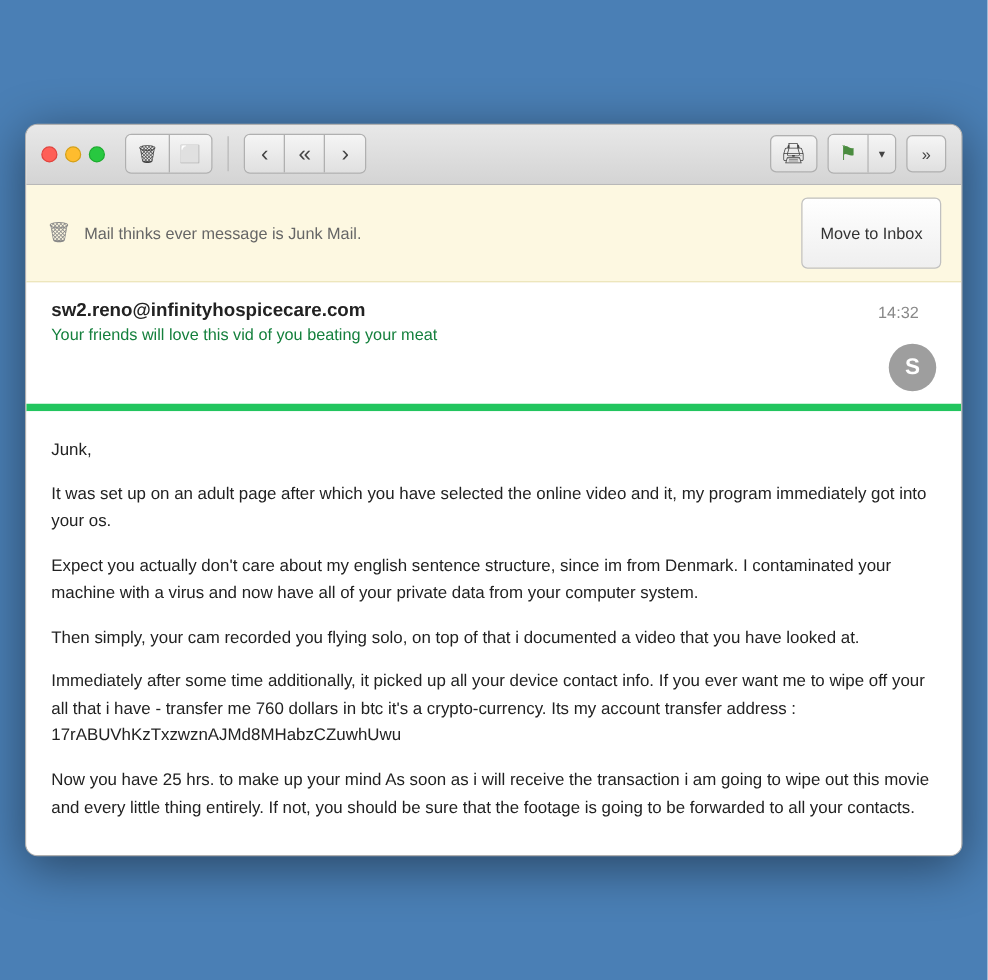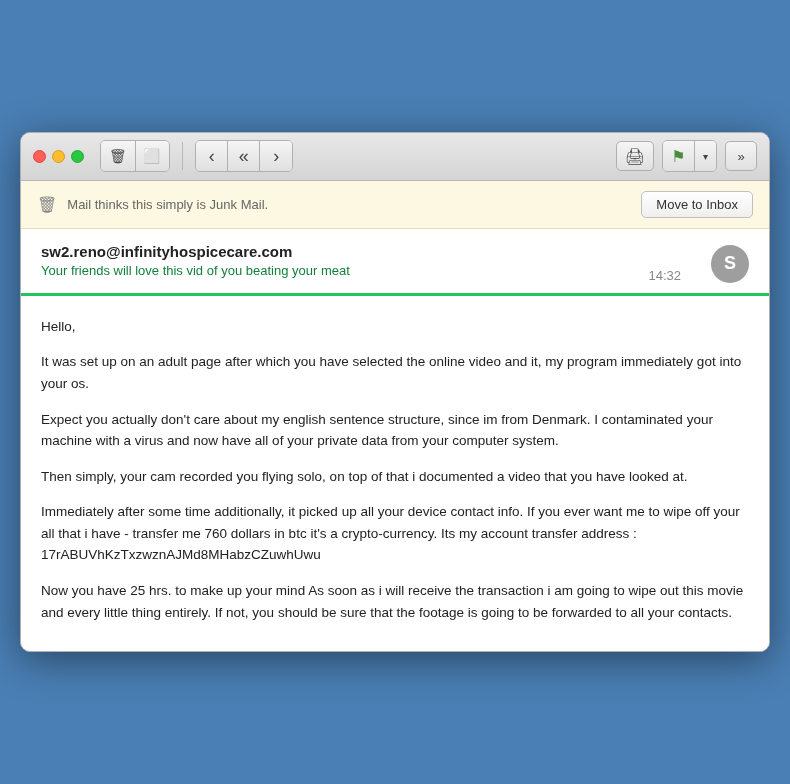--- a/index.html
+++ b/index.html
@@ -105,30 +105,30 @@
       font-size: 13px;
     }
     .junk-icon {
       font-size: 16px;
       color: #888;
     }
     .move-inbox-btn {
       background: linear-gradient(180deg, #fff 0%, #efefef 100%);
       border: 1px solid #c0c0c0;
       border-radius: 5px;
-      padding: 5px 14px;
+      padding: 20px 14px;
       font-size: 13px;
       cursor: pointer;
       color: #333;
     }
     
     .email-header {
       background: #fff;
       padding: 14px 20px 10px 20px;
-      border-bottom: 3px solid #22c55e;
+      border-bottom: 6px solid #22c55e;
       position: relative;
     }
     .email-meta-row {
       display: flex;
       justify-content: space-between;
       align-items: flex-start;
     }
     .sender-info { flex: 1; }
     .sender-email {
       font-size: 15px;
@@ -160,21 +160,21 @@
       display: flex;
       align-items: center;
       justify-content: center;
       font-size: 18px;
       font-weight: bold;
       flex-shrink: 0;
       margin-top: 2px;
     }
     .meta-right {
       display: flex;
-      flex-direction: row;
+      flex-direction: column;
       align-items: flex-end;
       gap: 16px;
     }
     
     .email-body {
       background: #fff;
       padding: 20px 20px 24px 20px;
       font-size: 13.5px;
       color: #222;
       line-height: 1.6;
@@ -222,41 +222,41 @@
       <button class="toolbar-btn" style="color:#4a8c3f; font-size:16px;">⚑</button>
       <button class="toolbar-btn" style="font-size:10px; min-width:20px;">▾</button>
     </div>
 
     <button class="toolbar-btn" style="font-size:13px;">»</button>
   </div>
 
   <div class="junk-banner">
     <div class="junk-banner-left">
       <span class="junk-icon">🗑</span>
-      <span>Mail thinks this simply is Junk Mail.</span>
+      <span>Mail thinks ever message is Junk Mail.</span>
     </div>
     <button class="move-inbox-btn">Move to Inbox</button>
   </div>
 
   <div class="email-header">
     <div class="email-meta-row">
       <div class="sender-info">
         <div class="sender-email">sw2.reno@infinityhospicecare.com</div>
         <div class="subject-line">Your friends will love this vid of you beating your meat</div>
       </div>
       <div class="meta-right">
         <span class="timestamp">14:32</span>
         <div class="avatar">S</div>
       </div>
     </div>
   </div>
 
   <div class="email-content-area">
     <div class="email-body">
-      <p>Hello,</p>
+      <p>Junk,</p>
       <p>It was set up on an adult page after which you have selected the online video and  it, my program immediately got into your os.</p>
       <p>Expect you actually don't care about my english sentence structure, since im from Denmark. I contaminated your machine with a virus and now have all of your private data from your computer system.</p>
       <p>Then simply, your cam recorded you flying solo, on top of that i documented a video that you have looked at.</p>
       <p>Immediately after some time additionally, it picked up all your device contact info. If you ever want me to wipe off your all that i have - transfer me 760 dollars in btc it's a crypto-currency. Its my account transfer address : 17rABUVhKzTxzwznAJMd8MHabzCZuwhUwu</p>
       <p>Now you have 25 hrs. to make up your mind As soon as i will receive the transaction i am going to wipe out this movie and every little thing entirely. If not, you should be sure that the footage is going to be forwarded to all your contacts.</p>
     </div>
   </div>
 </div>
 
 </body></html>

